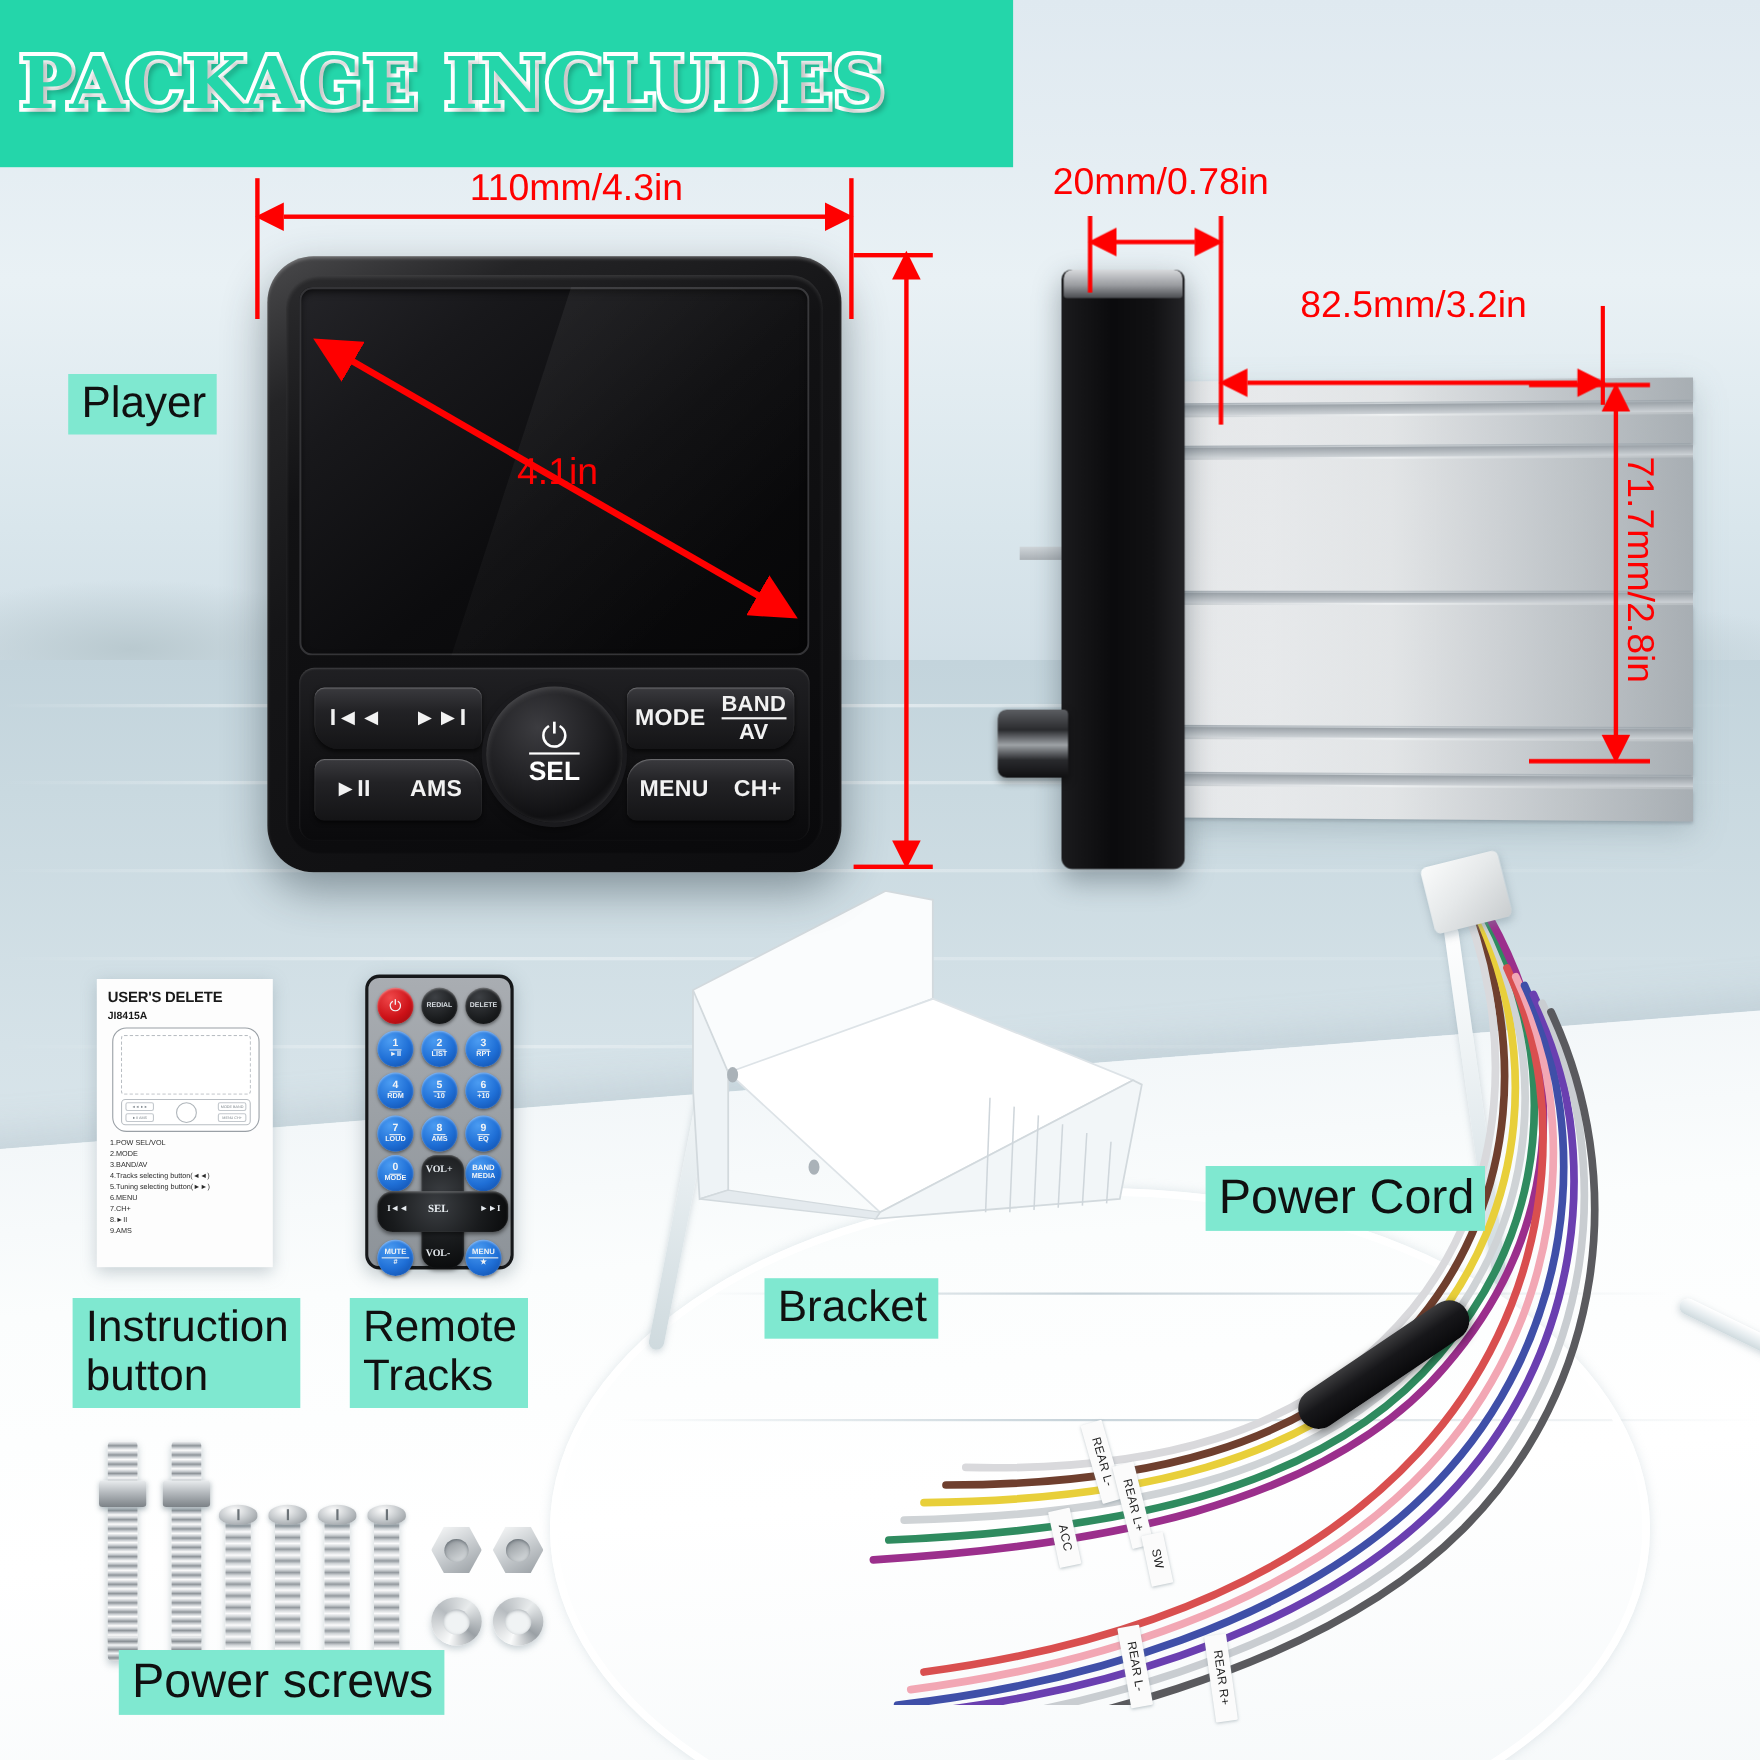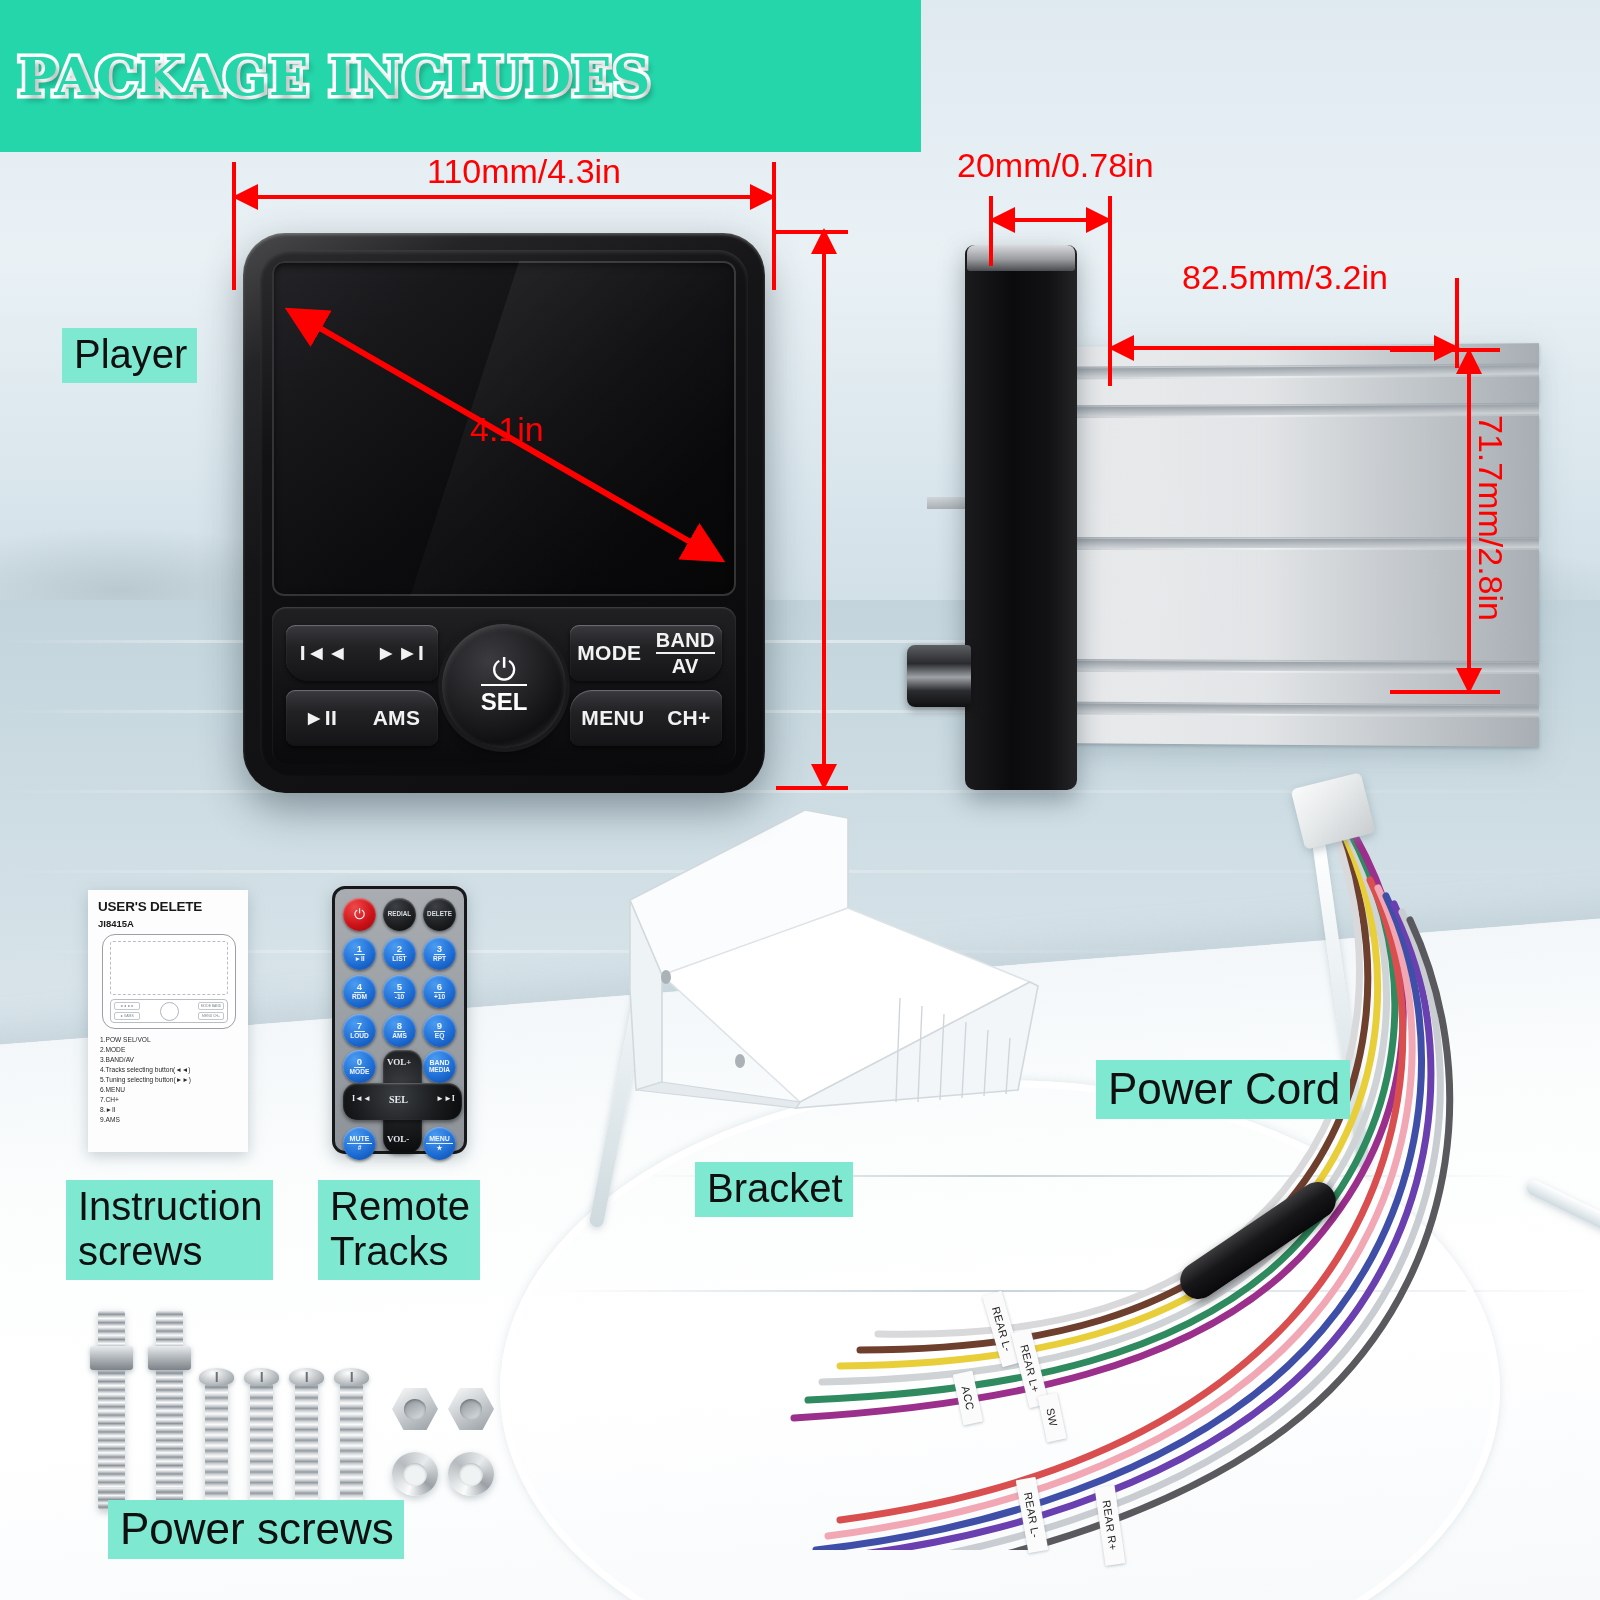--- a/index.html
+++ b/index.html
@@ -60,21 +60,21 @@
   
   .banner {
     position: absolute; left: 0; top: 0; width: 921px; height: 152px;
     background: #24D6AA;
     z-index: 40;
     display: flex; align-items: center;
   }
   .banner-text {
     font-family: "DejaVu Serif", serif;
     font-weight: 700;
-    font-size: 52px;
+    font-size: 65px;
     letter-spacing: 1px;
     color: #24D6AA;
     padding-left: 18px;
     -webkit-text-stroke: 7px #ffffff;
     paint-order: stroke fill;
     text-shadow: 5px 6px 5px rgba(0,0,0,.22);
     white-space: nowrap;
   }
 
   
@@ -729,20 +729,20 @@
 <div class="hw" style="left:448px; top:1388px;">
     <div class="nut"></div>
   </div>
 <div class="hw" style="left:392px; top:1452px;">
     <div class="washer"></div>
   </div>
 <div class="hw" style="left:448px; top:1452px;">
     <div class="washer"></div>
   </div>
 
-<div class="chip" style="left:62px;  top:328px;">Player</div>
+<div class="chip" style="left:62px;  top:340px;">Player</div>
 <div class="chip" style="left:66px;  top:1180px;">Instruction
-screws</div>
+button</div>
 <div class="chip" style="left:318px; top:1180px;">Remote
 Tracks</div>
 <div class="chip" style="left:695px; top:1162px;">Bracket</div>
 <div class="chip big" style="left:1096px; top:1060px;">Power Cord</div>
 <div class="chip big" style="left:108px;  top:1500px;">Power screws</div>
 
 </body></html>

